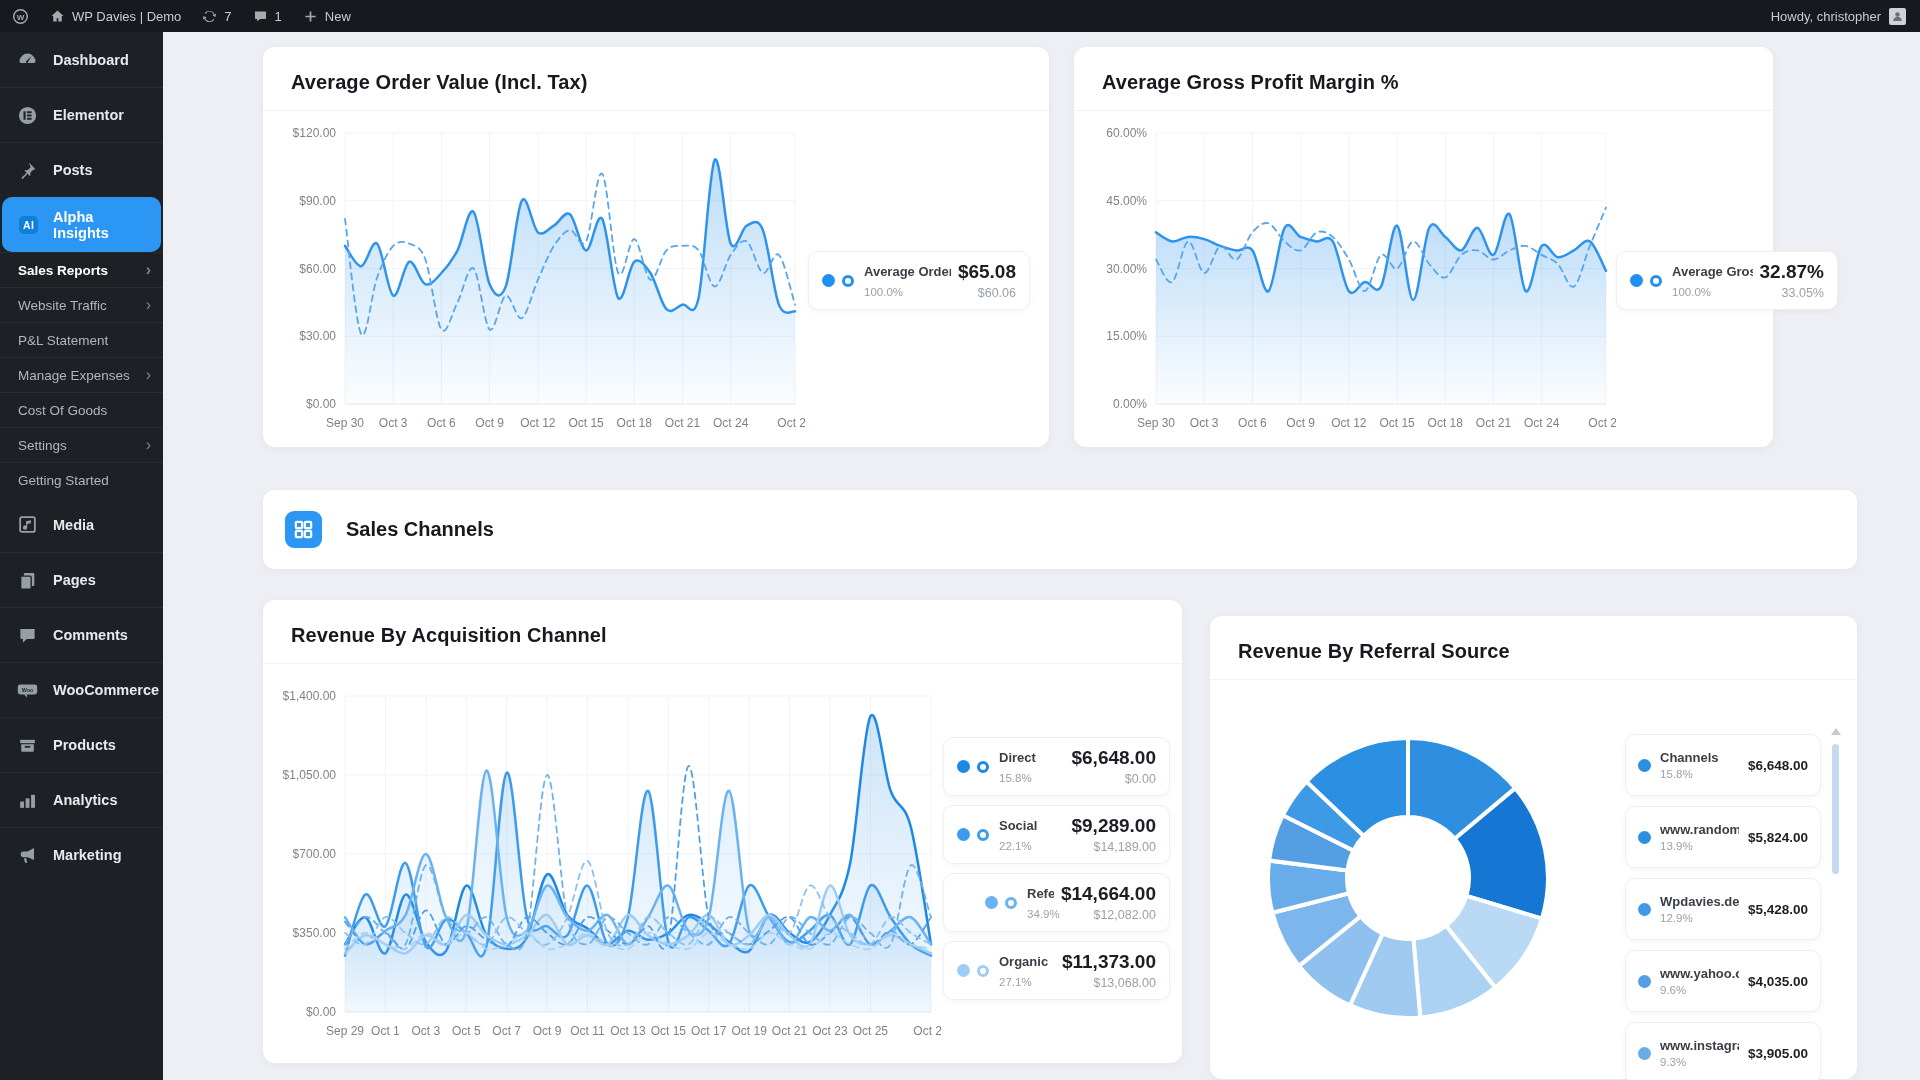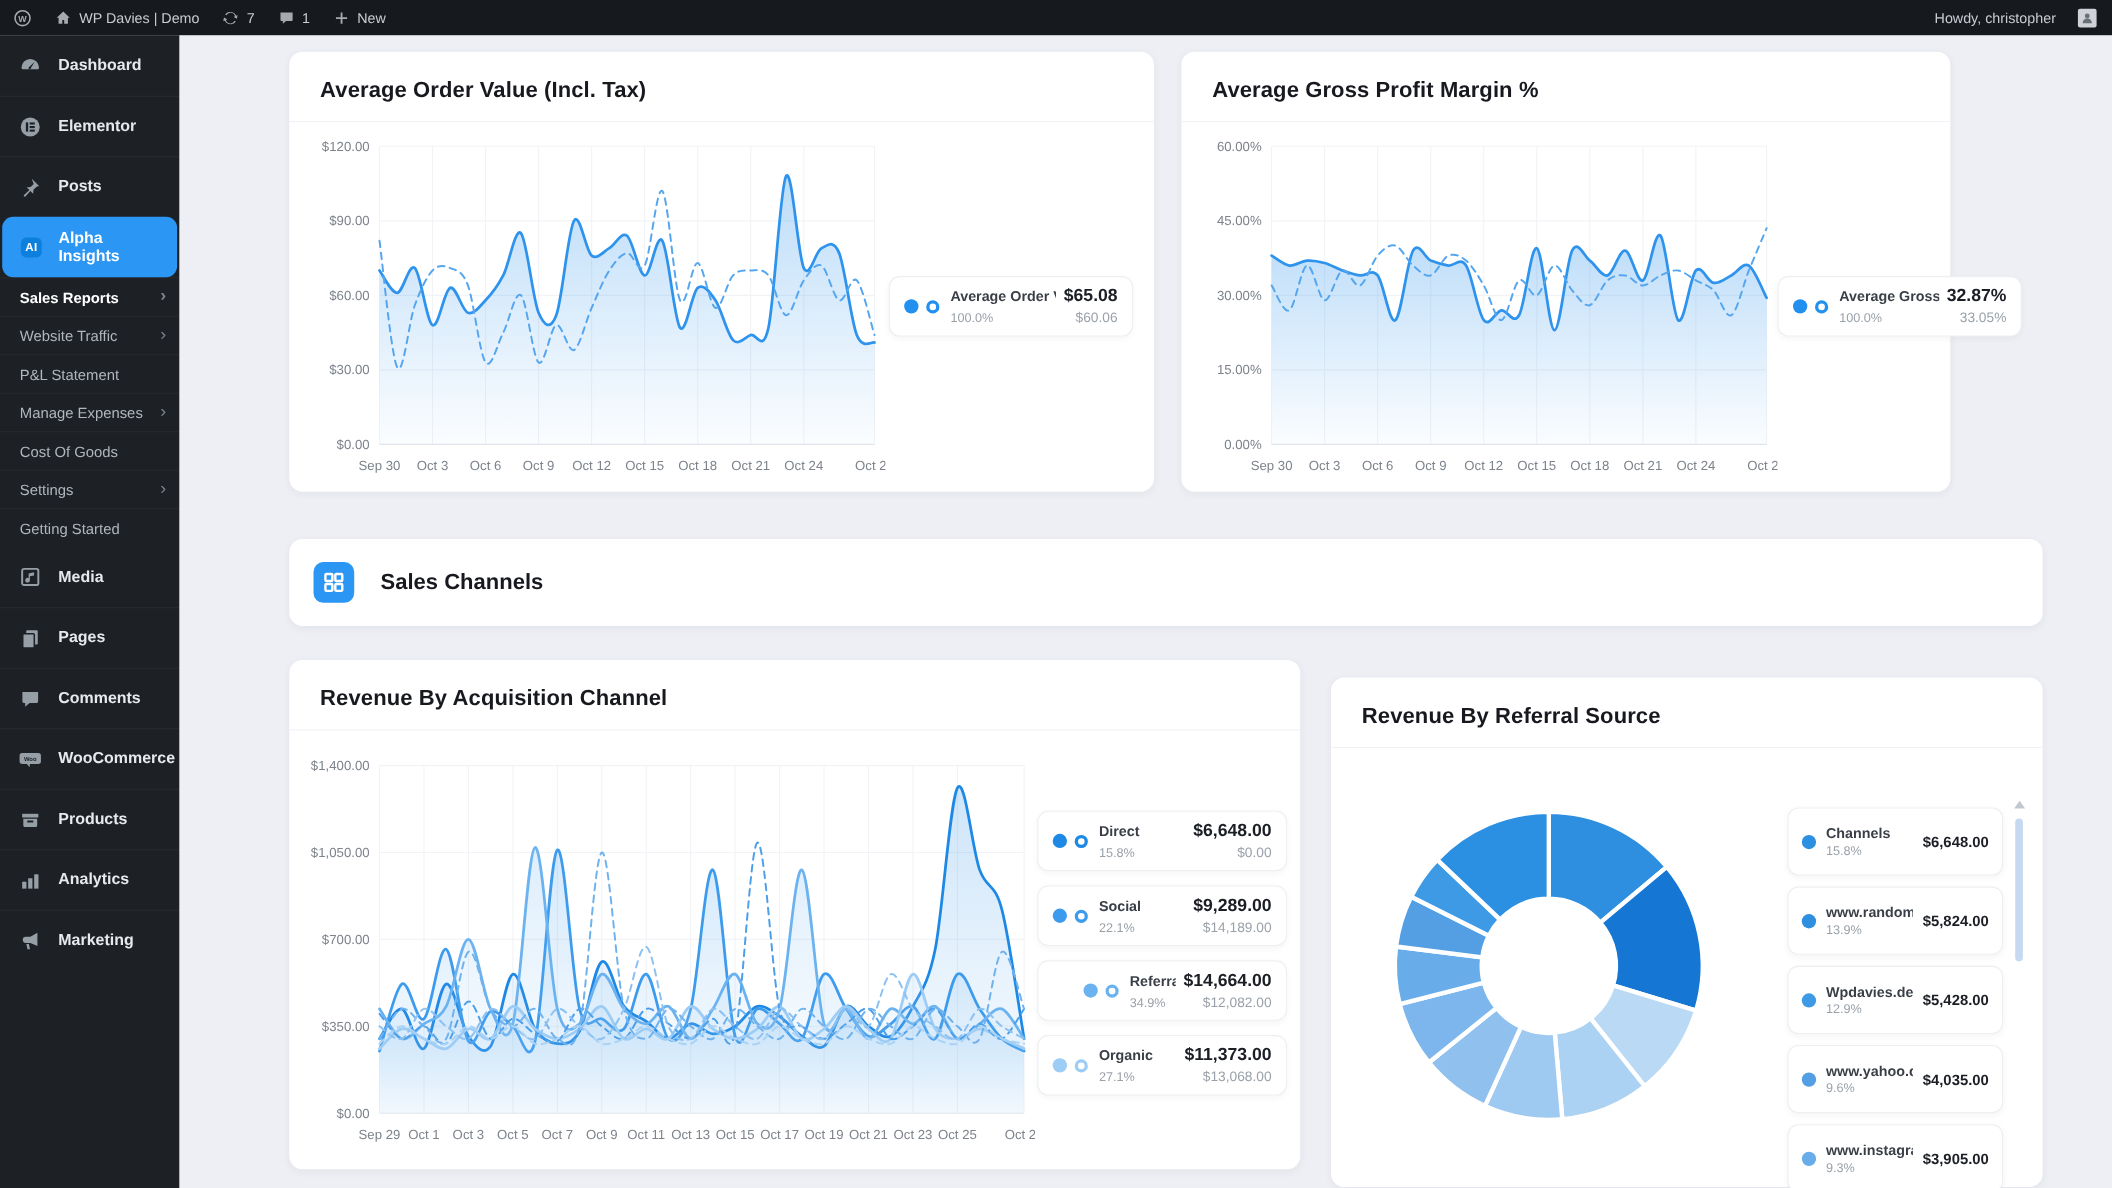--- a/index.html
+++ b/index.html
@@ -4,21 +4,21 @@
 <style>
   * { margin:0; padding:0; box-sizing:border-box; }
   html,body { width:1920px; height:1080px; overflow:hidden;
     font-family:"Liberation Sans", sans-serif; background:#edeff4; }
 
   
   .adminbar { position:absolute; left:0; top:0; width:1920px; height:32px;
     background:#16191d; color:#c9ccd1; display:flex; align-items:center;
     justify-content:space-between; font-size:13px; z-index:50; }
   .ab-left { display:flex; align-items:center; gap:20px; padding-left:12px; }
-  .ab-right { display:flex; align-items:center; gap:20px; padding-right:14px;justify-content:flex-end; }
+  .ab-right { display:flex; align-items:center; gap:8px; padding-right:14px;justify-content:flex-end; }
   .ab-item { display:flex; align-items:center; gap:6px; color:#c9ccd1; cursor:pointer; }
   .ab-item svg { width:17px; height:17px; color:#a7aaad; }
   .ab-avatar { width:17px; height:17px; background:#cfd3d7; border-radius:2px;
     display:flex; align-items:center; justify-content:center; }
   .ab-avatar svg { width:13px; height:13px; color:#6a7077; }
 
   
   .sidebar { position:absolute; left:0; top:32px; width:163px; height:1048px;
     background:#1d2126; color:#e7e9ec; }
   .side-item { display:flex; align-items:center; gap:15px; height:55px;
@@ -65,21 +65,21 @@
     border-radius:10px; box-shadow:0 2px 6px rgba(0,0,0,.04);
     display:flex; align-items:center; gap:7px; padding:9px 13px; cursor:pointer; }
   .dot { width:13px; height:13px; border-radius:50%; flex:0 0 13px; }
   .dot-o { width:12px; height:12px; border-radius:50%; border:3px solid #2190ef;
     background:#fff; flex:0 0 12px; }
   .legend-text { flex:1 1 auto; min-width:0; padding-left:3px; }
   .legend-label { font-size:13px; color:#3a3f47; font-weight:600; white-space:nowrap;
     overflow:hidden; }
   .legend-pct { font-size:11.5px; color:#9aa1a9; margin-top:7px; }
   .legend-vals { text-align:right; }
-  .legend-v1 { font-size:16px; font-weight:700; color:#1b1e24; white-space:nowrap; }
+  .legend-v1 { font-size:19px; font-weight:700; color:#1b1e24; white-space:nowrap; }
   .legend-v2 { font-size:12.5px; color:#9aa1a9; margin-top:3px; white-space:nowrap; }
 
   #legend-aov { left:545px; top:204px; width:222px; }
   #legend-gpm { left:542px; top:204px; width:222px; }
   .acq-legend-col .legend-card { position:absolute; left:680px; width:227px; }
 
   
   .ref-row { position:absolute; left:415px; width:196px; height:62px;
     background:#fff; border:1px solid #edeff2; border-radius:10px;
     box-shadow:0 2px 6px rgba(0,0,0,.04); display:flex; align-items:center;

